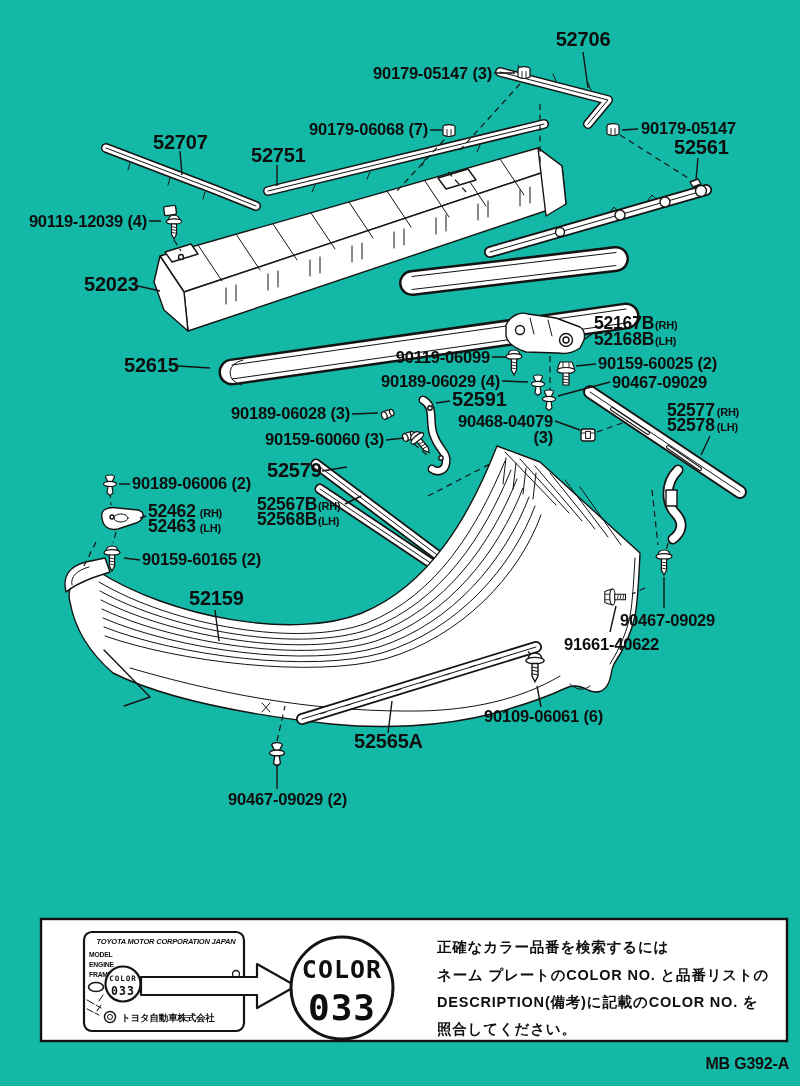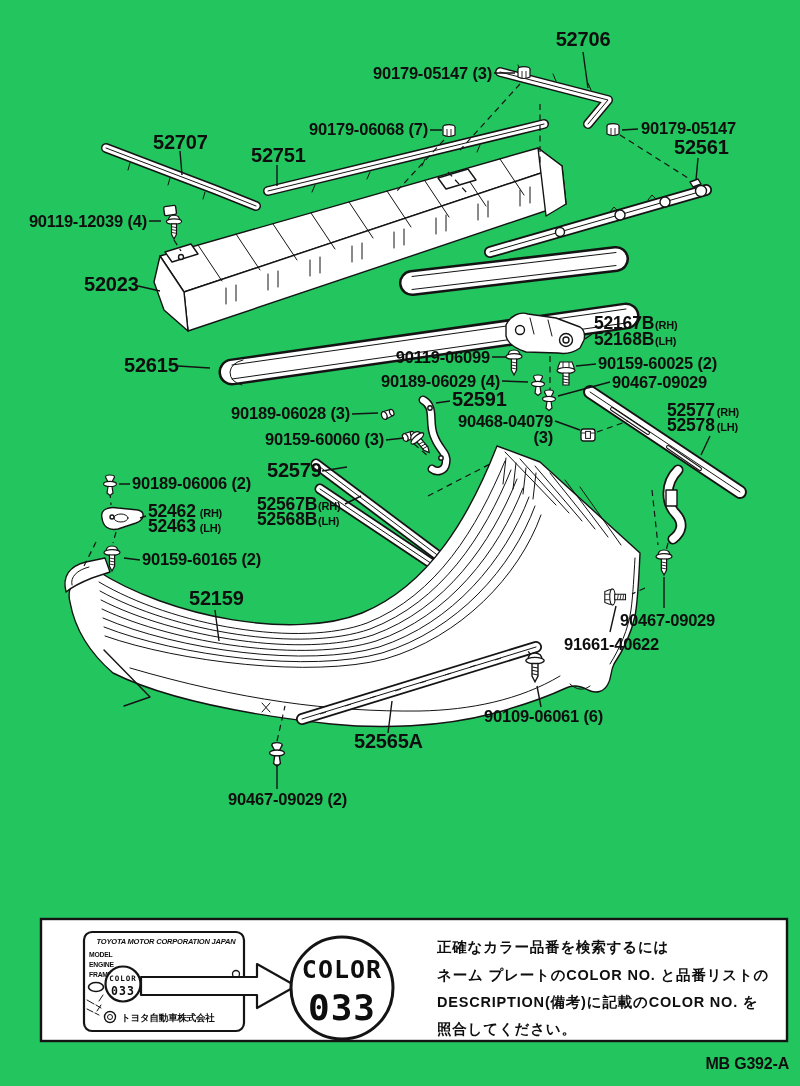--- a/index.html
+++ b/index.html
@@ -1,16 +1,16 @@
 <!DOCTYPE html>
 <html><head>
 <meta charset="utf-8">
 <style>
   html,body{margin:0;padding:0;background:#fff;}
-  .page{position:relative;width:800px;height:1086px;background:#22c55e;overflow:hidden;}
+  .page{position:relative;width:800px;height:1086px;background:#14b8a6;overflow:hidden;}
   svg{display:block;}
   text{font-family:"Liberation Sans",sans-serif;font-weight:700;fill:#0e0e0e;letter-spacing:-0.2px;}
   .tL{font-size:20px;}
   .tM{font-size:17.5px;}
   .tF{font-size:16.5px;}
   .tS{font-size:11px;}
   .jp{font-size:14.5px;letter-spacing:0.8px;}
   .mono{font-family:"DejaVu Sans Mono",monospace;letter-spacing:1px;}
   .bo{fill:none;stroke:#141414;stroke-linecap:round;stroke-linejoin:round;}
   .bw{fill:none;stroke:#ffffff;stroke-linecap:round;stroke-linejoin:round;}

